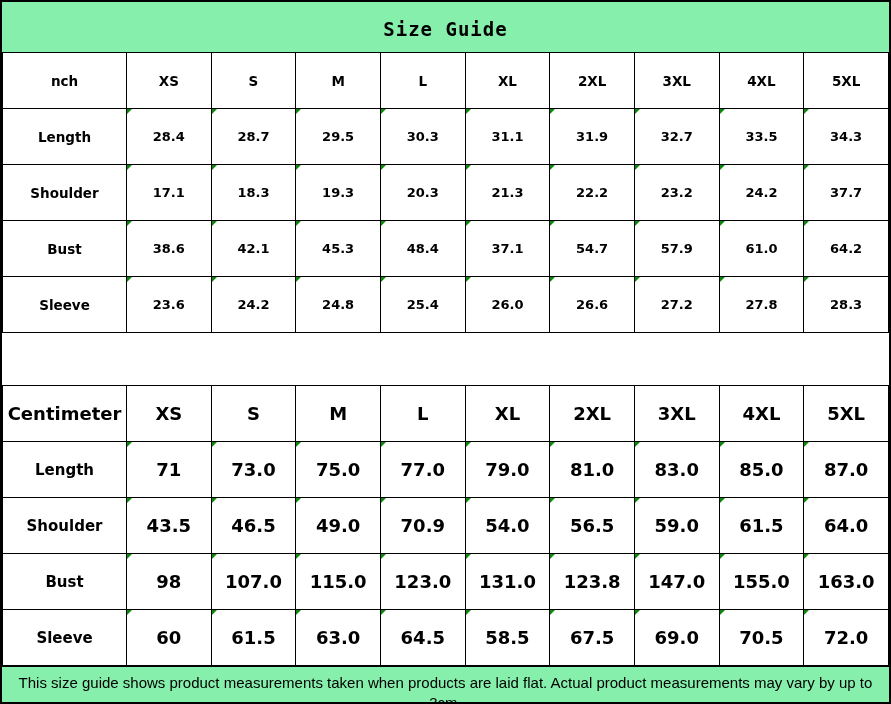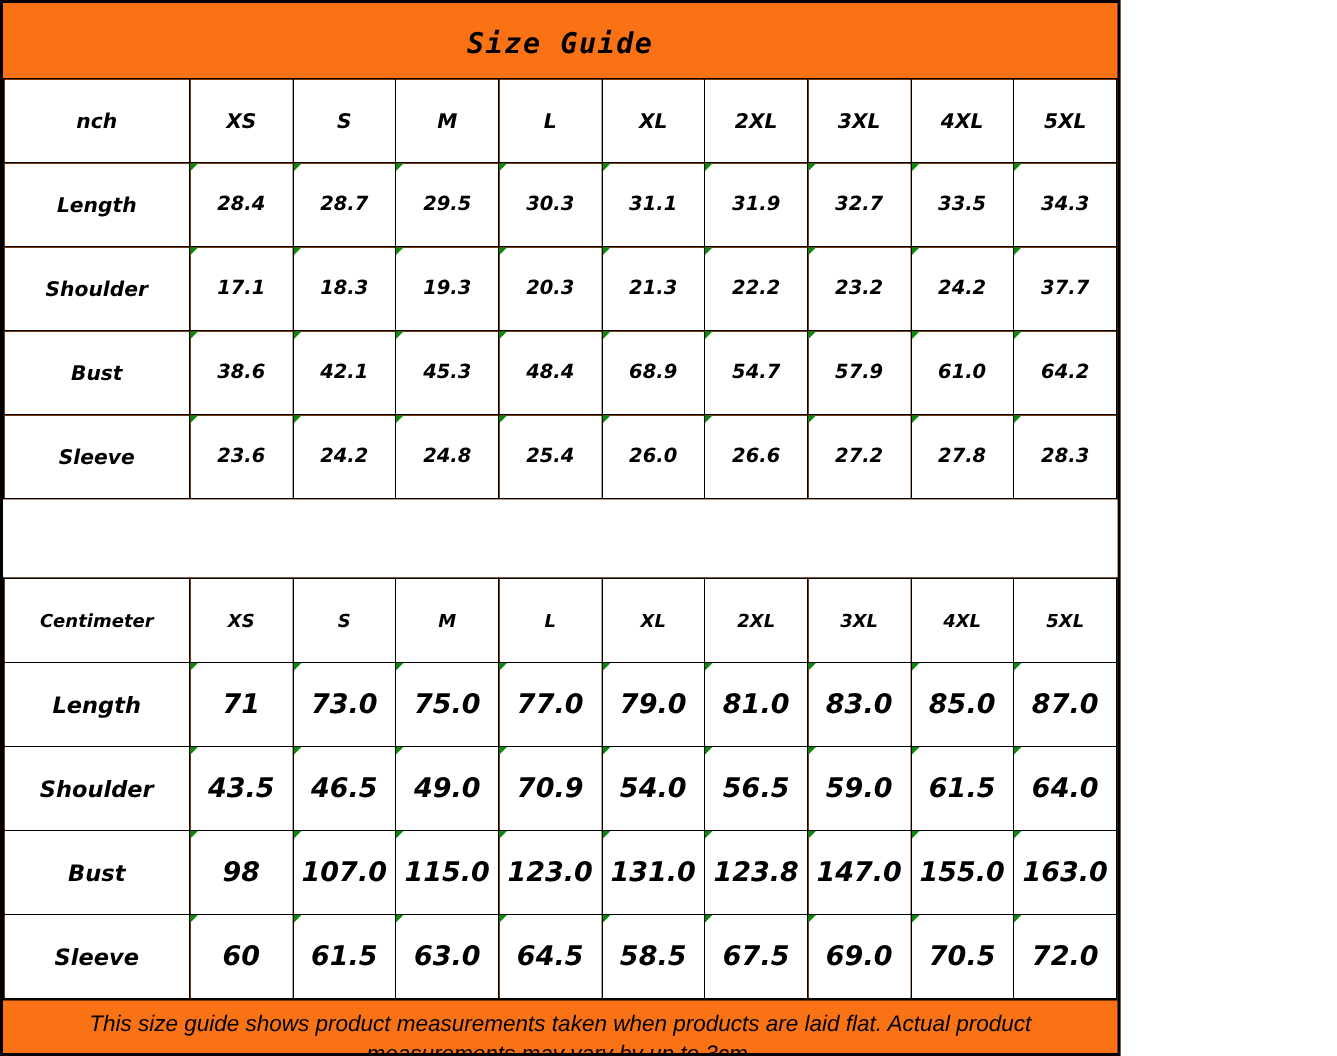--- a/index.html
+++ b/index.html
@@ -9,26 +9,25 @@
   }
   body {
     width: 891px;
     height: 704px;
     font-family: "DejaVu Sans", sans-serif;
     color: #000000;
     overflow: hidden;
   }
   .page {
     position: relative;
-    width: 747px;
+    width: 891px;
     height: 704px;
     box-sizing: border-box;
     border: 2px solid #000000;
-    background: #f97316;
-    font-style: italic;
+    background: #86efac;
   }
   .title {
     text-align: center;
     font-family: "DejaVu Sans Mono", monospace;
     font-size: 19px;
     font-weight: bold;
     letter-spacing: 1px;
     padding-top: 16px;
     padding-bottom: 12px;
   }
@@ -68,21 +67,21 @@
   }
   
   .t-cm td, .t-cm th {
     height: 53px;
     font-size: 18px;
   }
   .t-cm .rowhead {
     font-size: 15px;
   }
   .t-cm .colhead {
-    font-size: 12px;
+    font-size: 18px;
   }
   .spacer {
     height: 52px;
     background: #ffffff;
   }
   .footnote {
     border-top: 1px solid #000000;
     text-align: center;
     font-family: "Liberation Sans", sans-serif;
     font-size: 15px;
@@ -150,21 +149,21 @@
         <td class="mark">23.2</td>
         <td class="mark">24.2</td>
         <td class="mark">37.7</td>
       </tr>
       <tr>
         <td class="rowhead">Bust</td>
         <td class="mark">38.6</td>
         <td class="mark">42.1</td>
         <td class="mark">45.3</td>
         <td class="mark">48.4</td>
-        <td class="mark">68.9</td>
+        <td class="mark">37.1</td>
         <td class="mark">54.7</td>
         <td class="mark">57.9</td>
         <td class="mark">61.0</td>
         <td class="mark">64.2</td>
       </tr>
       <tr>
         <td class="rowhead">Sleeve</td>
         <td class="mark">23.6</td>
         <td class="mark">24.2</td>
         <td class="mark">24.8</td>

